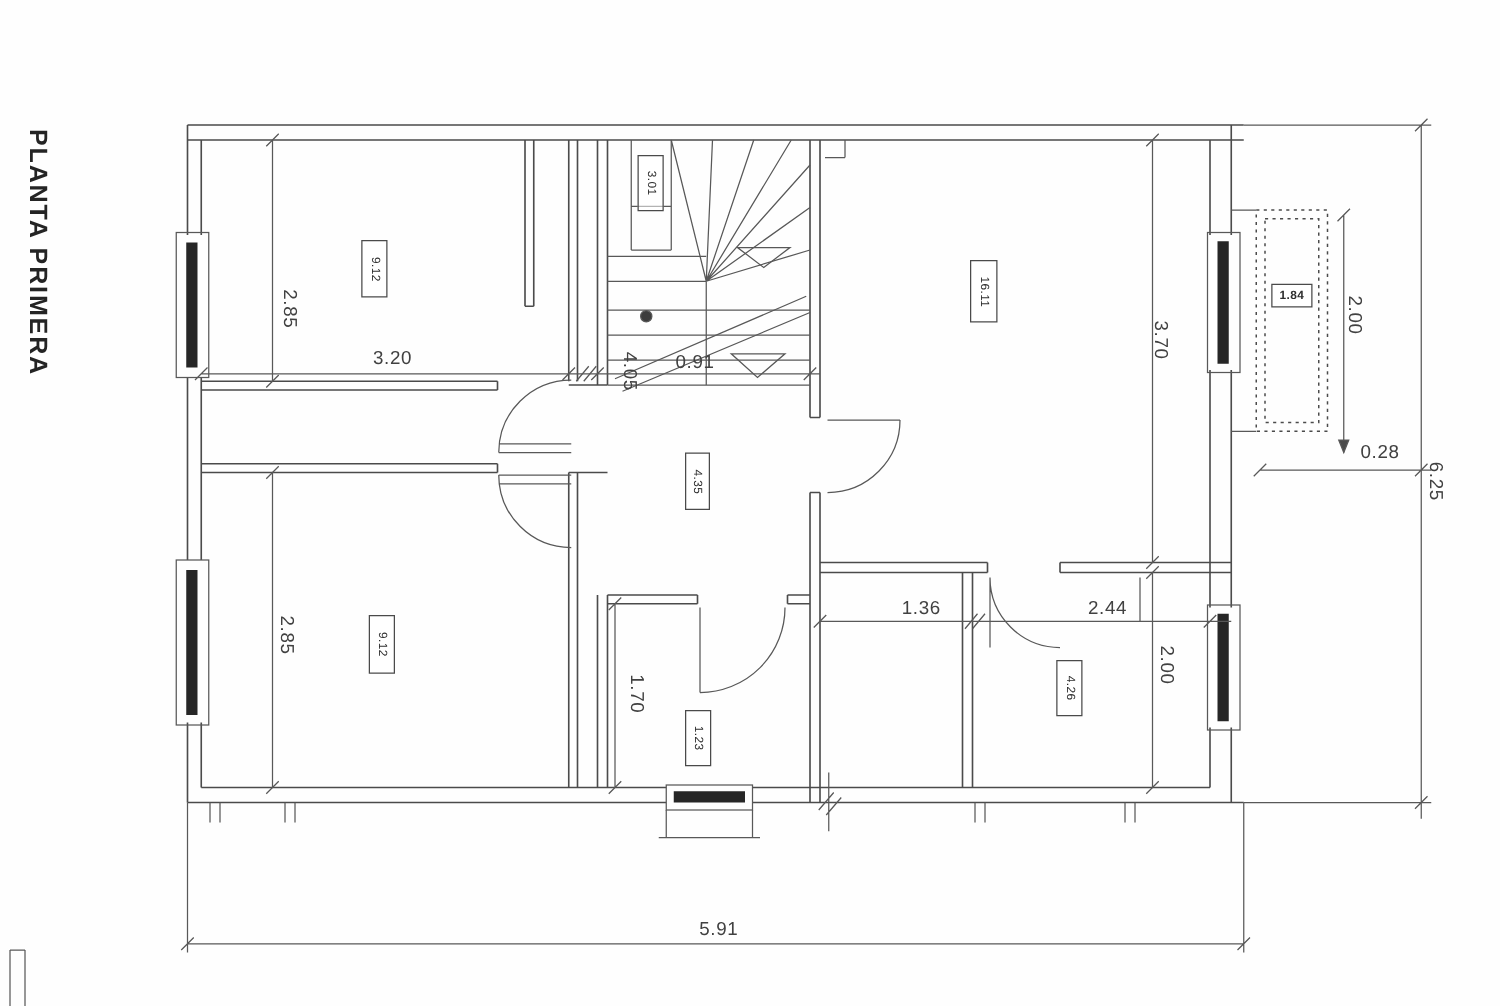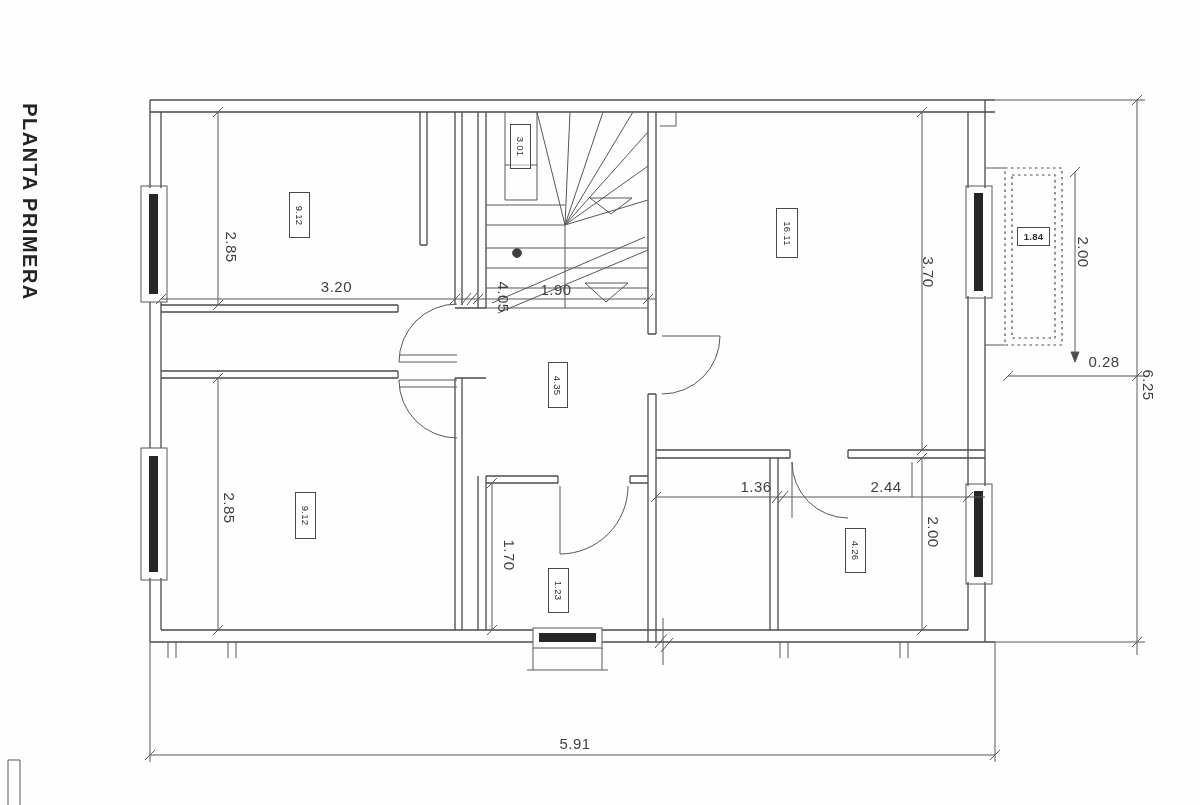--- a/index.html
+++ b/index.html
@@ -140,28 +140,28 @@
       <path d="M663,618 V665 M655,648 L667,634 M661,652 L673,638"></path>
       <path d="M168,642 V658 M176,642 V658 M228,642 V658 M236,642 V658
                M780,642 V658 M788,642 V658 M900,642 V658 M908,642 V658"></path>
       <path d="M8,760 V805 M20,760 V805 M8,760 H20"></path>
     </g>
   </svg>
 
   <div class="title">PLANTA PRIMERA</div>
 
   <div class="dim vdim" style="left:205px;top:239px;">2.85</div>
-  <div class="dim" style="left:300px;top:279px;text-align:right;">3.20</div>
+  <div class="dim" style="left:288px;top:279px;">3.20</div>
   <div class="dim vdim" style="left:477px;top:289px;">4.05</div>
-  <div class="dim" style="left:530px;top:282px;">1.90</div>
+  <div class="dim" style="left:530px;top:282px;">0.91</div>
   <div class="dim vdim" style="left:902px;top:264px;">3.70</div>
   <div class="dim vdim" style="left:1057px;top:244px;">2.00</div>
   <div class="dim" style="left:1078px;top:354px;">0.28</div>
   <div class="dim vdim" style="left:1122px;top:377px;">6.25</div>
-  <div class="dim" style="left:730px;top:479px;text-align:center;">1.36</div>
+  <div class="dim" style="left:711px;top:479px;text-align:center;">1.36</div>
   <div class="dim" style="left:860px;top:479px;">2.44</div>
   <div class="dim vdim" style="left:907px;top:524px;">2.00</div>
   <div class="dim vdim" style="left:483px;top:547px;">1.70</div>
   <div class="dim vdim" style="left:203px;top:500px;">2.85</div>
   <div class="dim" style="left:549px;top:736px;">5.91</div>
 
   <div class="roombox" style="left:289px;top:192px;width:19px;height:44px;">
     <span>9.12</span>
     </div>
   <div class="roombox" style="left:776px;top:208px;width:20px;height:48px;">

